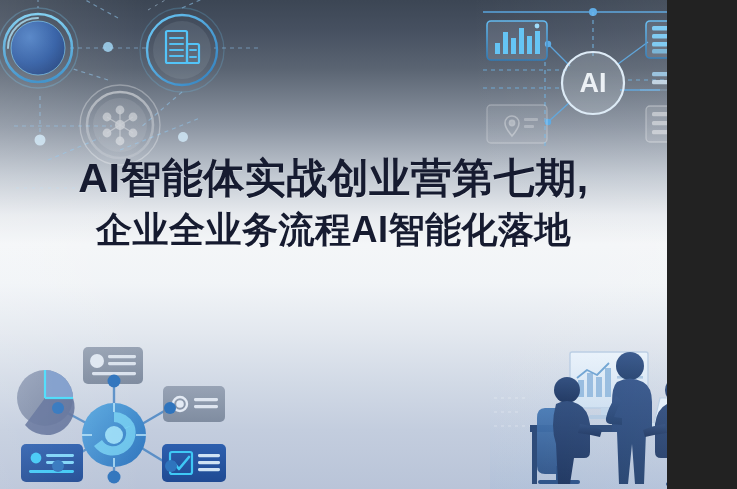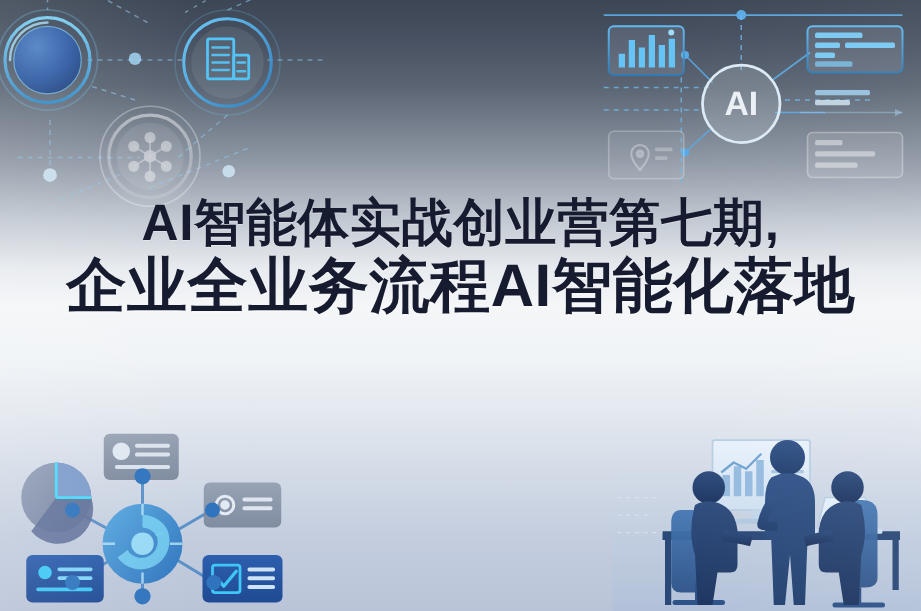--- a/index.html
+++ b/index.html
@@ -3,21 +3,21 @@
 <meta charset="utf-8">
 <title>AI智能体实战创业营第七期</title>
 <style>
   html, body {
     margin: 0;
     padding: 0;
     background: #222;
   }
   #poster {
     position: relative;
-    width: 737px;
+    width: 667px;
     height: 489px;
     overflow: hidden;
     font-family: "Liberation Sans", "DejaVu Sans", sans-serif;
     
     background:
       linear-gradient(180deg,
         #3c4654 0%,
         #465060 6%,
         #5a6472 14%,
         #8d96a3 26%,
@@ -56,21 +56,21 @@
   #title-block .line {
     display: block;
     color: #161b30;
     font-weight: 700;
     font-size: 41px;
     line-height: 52px;
     letter-spacing: 0.5px;
     white-space: nowrap;
     text-shadow: 0 1px 0 rgba(255,255,255,0.35);
   }
-  #title-block .line.l3 { font-size: 48px; }
+  #title-block .line.l3 { font-size: 36px; }
 </style>
 </head>
 <body>
 
 <div id="poster">
 
   <svg class="layer" viewBox="0 0 737 489" width="737" height="489" aria-hidden="true">
     <defs>
       <radialGradient id="aiBadgeFill" cx="35%" cy="30%" r="80%">
         <stop offset="0%" stop-color="#4d7fc4"></stop>

